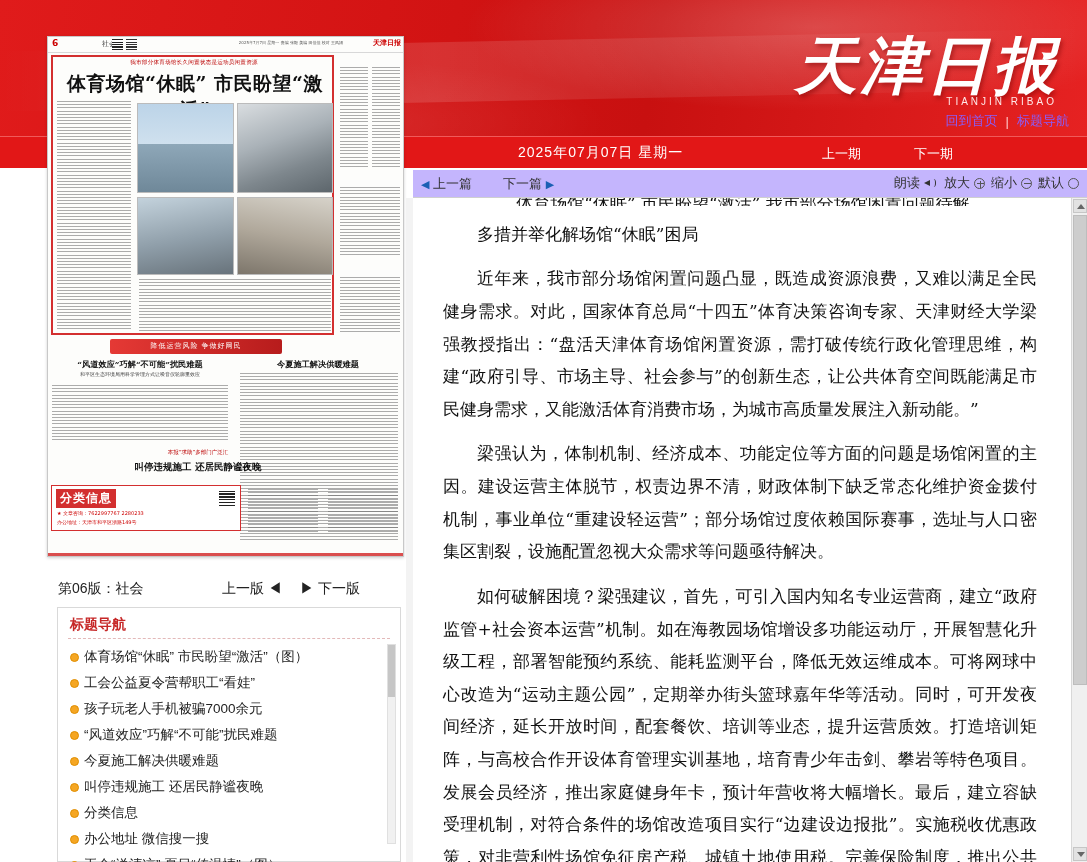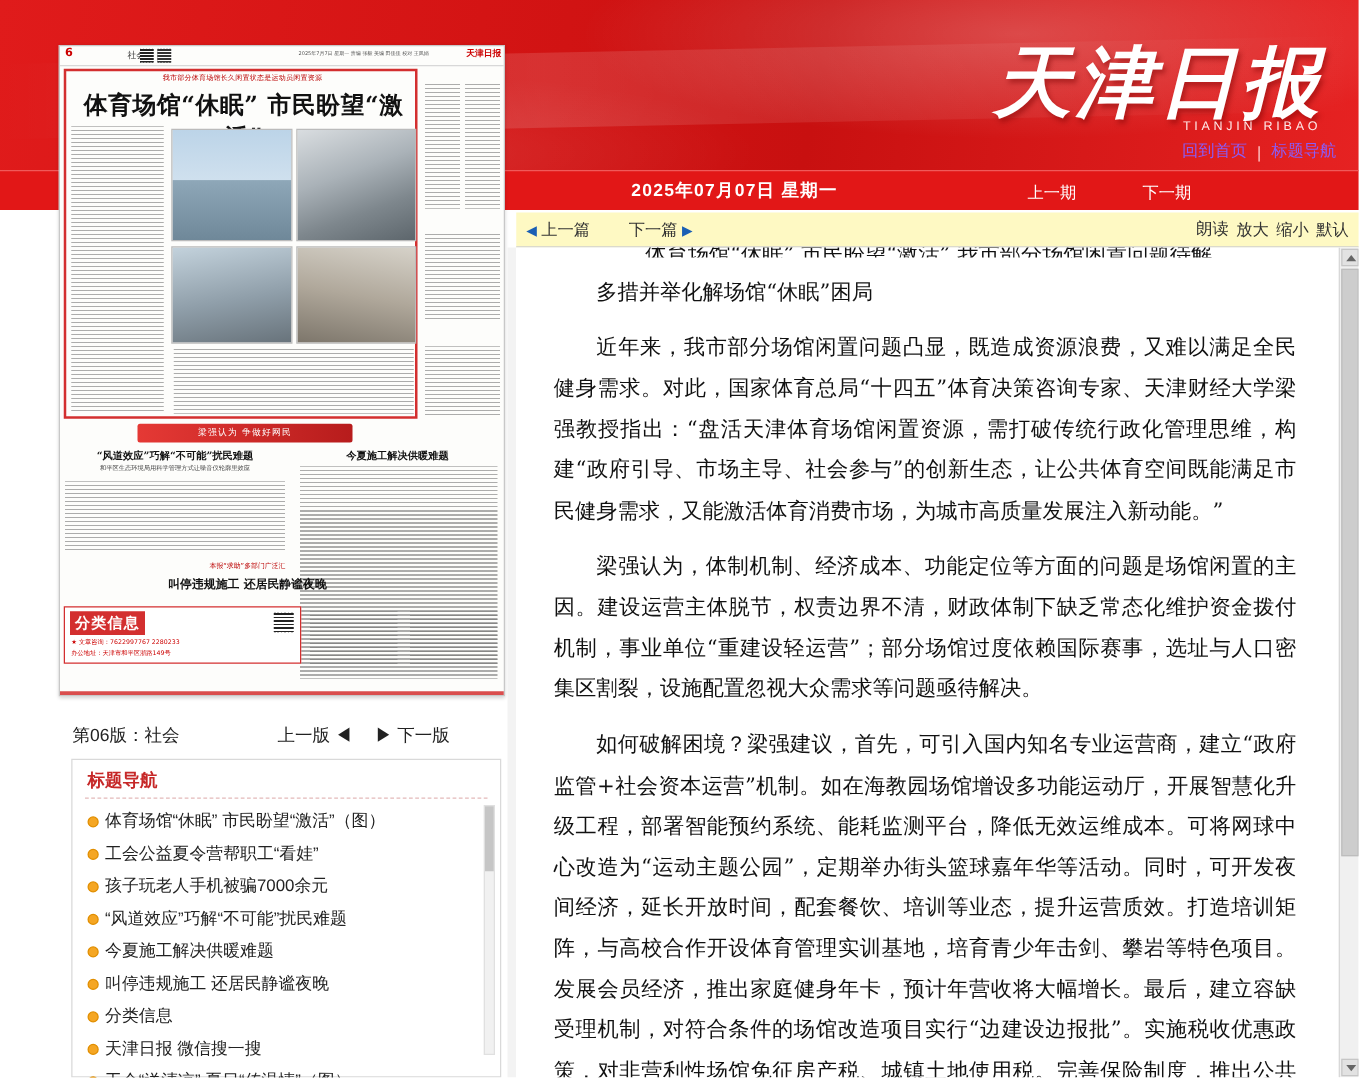--- a/index.html
+++ b/index.html
@@ -63,46 +63,46 @@
 
   
   .datebar {
     position: absolute; left: 0; top: 136px;
     width: 1087px; height: 32px;
     background: #e21717;
     color: #ffffff;
     border-top: 1px solid #f05a5a;
   }
   .datebar .date {
-    position: absolute; left: 505px; top: 7px;
-    font-size: 14px; font-weight: bold; letter-spacing: 1px;
+    position: absolute; left: 518px; top: 7px;
+    font-size: 14px; font-weight: normal; letter-spacing: 1px;
   }
   .datebar .prev {
     position: absolute; left: 822px; top: 8px; font-size: 13px;
   }
   .datebar .next {
     position: absolute; left: 902px; top: 8px; font-size: 13px; margin-left: 12px;
   }
 
   
   .toolbar {
     position: absolute; left: 413px; top: 170px;
     width: 674px; height: 28px;
-    background: #fef9c3;
+    background: #c4b5fd;
     border-bottom: 1px solid #cfcfcf;
     font-size: 13px; color: #333;
   }
   .tb-prev { position: absolute; left: 8px; top: 5px; }
   .tb-next { position: absolute; left: 90px; top: 5px; }
   .tri { color: #1a5fb4; font-size: 11px; }
   .tb-right {
     position: absolute; right: 8px; top: 4px;
     display: flex; align-items: center; gap: 6px; font-size: 13px; color: #333;
   }
-  .tb-right .item { display: flex; align-items: center; gap: 14px; flex-direction: column; }
+  .tb-right .item { display: flex; align-items: center; gap: 4px; }
   .ico-circle {
     display: inline-block; width: 11px; height: 11px;
     border: 1px solid #555; border-radius: 50%;
     position: relative; vertical-align: middle;
   }
   .ico-circle.plus::before, .ico-circle.plus::after,
   .ico-circle.minus::before {
     content: ""; position: absolute; background: #555;
   }
   .ico-circle.plus::before { left: 2px; top: 4.5px; width: 7px; height: 1.4px; }
@@ -442,21 +442,21 @@
       <div class="col-lines" style="left:4px; top:44px; width:74px; height:230px;"></div>
       <div class="col-lines" style="left:86px; top:222px; width:192px; height:52px;"></div>
     </div>
 
     <div class="col-lines" style="left:292px; top:30px; width:28px; height:100px;"></div>
     <div class="col-lines" style="left:324px; top:30px; width:28px; height:100px;"></div>
     <div class="col-lines" style="left:292px; top:150px; width:60px; height:70px;"></div>
     <div class="col-lines" style="left:292px; top:240px; width:60px; height:56px;"></div>
 
     <div class="banner-red">
-      <span>梁强认为 争做好网民</span>
+      <span>降低运营风险 争做好网民</span>
     </div>
 
     <div class="mid-hl-left">“风道效应”巧解“不可能”扰民难题</div>
     <div class="mid-sub">和平区生态环境局用科学管理方式让噪音仪轮廓里效应</div>
     <div class="mid-hl-right">今夏施工解决供暖难题</div>
 
     <div class="col-lines" style="left:4px; top:348px; width:176px; height:56px;"></div>
     <div class="col-lines" style="left:192px; top:336px; width:158px; height:170px;"></div>
 
     <div class="lower-kicker">本报“求助”多部门广泛汇</div>
@@ -482,21 +482,21 @@
     <div class="titlenav-head">标题导航</div>
     <div class="titlenav-rule"></div>
     <ul class="tn-list">
       <li>体育场馆“休眠” 市民盼望“激活”（图）</li>
       <li>工会公益夏令营帮职工“看娃”</li>
       <li>孩子玩老人手机被骗7000余元</li>
       <li>“风道效应”巧解“不可能”扰民难题</li>
       <li>今夏施工解决供暖难题</li>
       <li>叫停违规施工 还居民静谧夜晚</li>
       <li>分类信息</li>
-      <li>天津日报 微信搜一搜</li>
+      <li>办公地址 微信搜一搜</li>
       <li>工会“送清凉” 夏日“传温情”（图）</li>
     </ul>
     <div class="tn-scroll">
       <div class="thumb"></div>
     </div>
   </div>
 
   <div class="mid-divider"></div>
 
   <div class="article">

